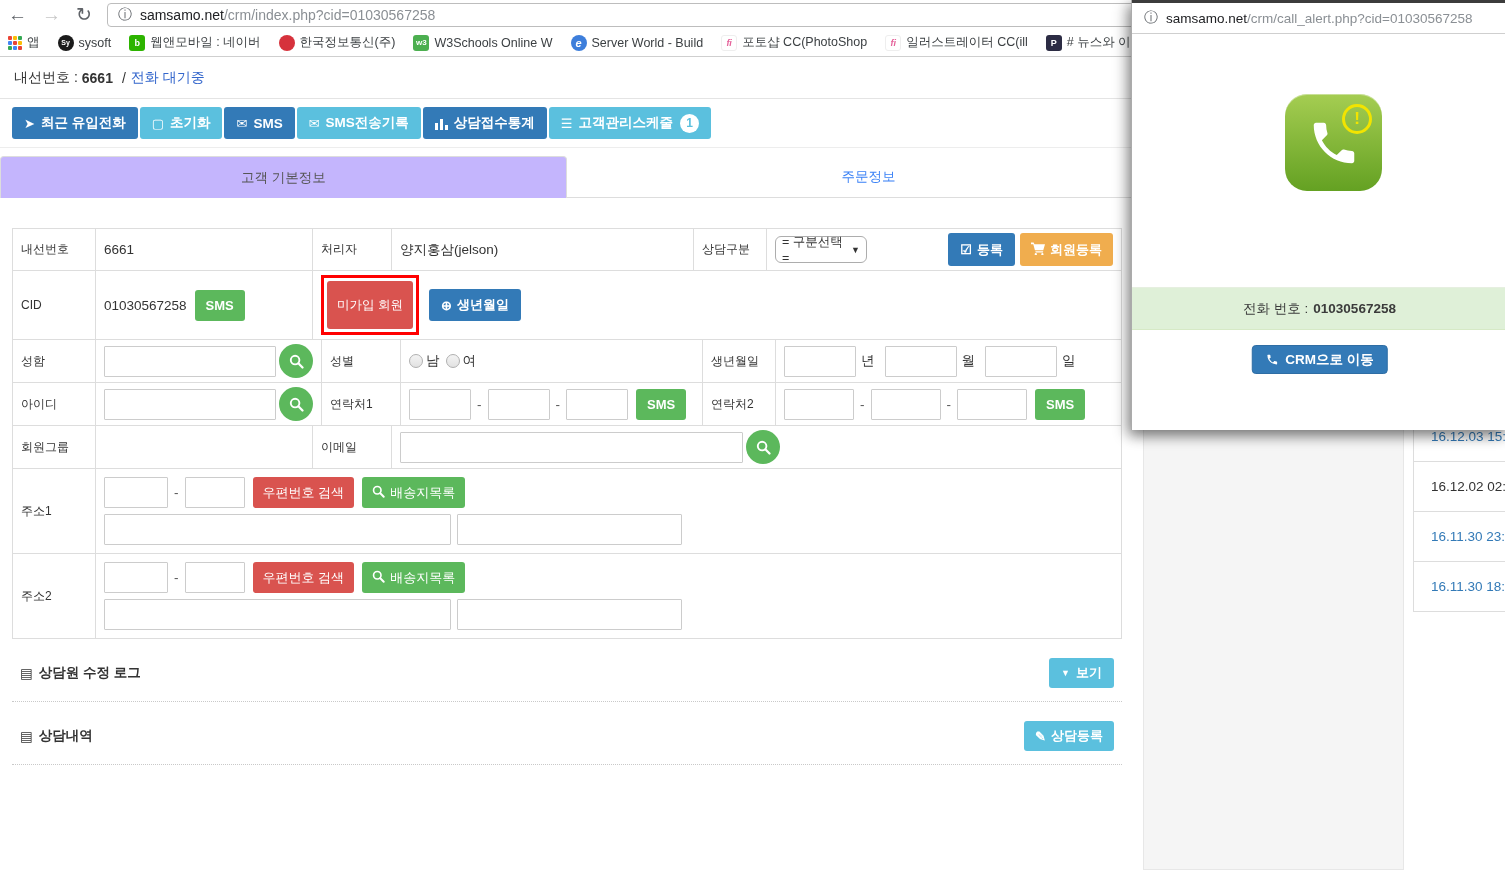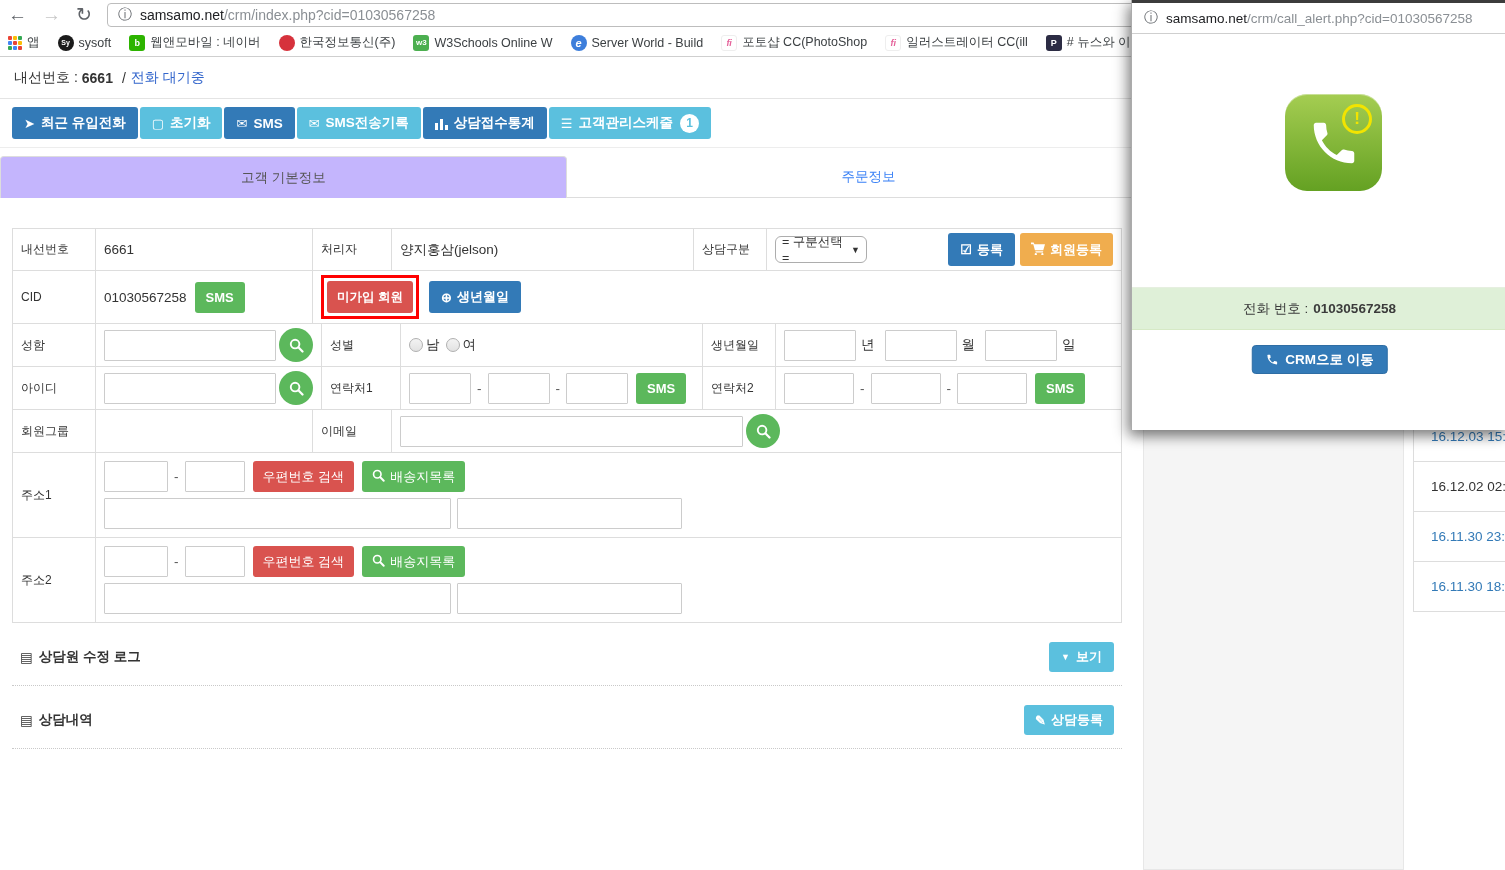--- a/index.html
+++ b/index.html
@@ -90,21 +90,21 @@
   .btn .ic { margin-right:5px; }
   .btn-green { background:#5cb85c; }
   .btn-blue { background:#337ab7; }
   .btn-red { background:#d9534f; }
   .btn-orange { background:#f0ad4e; }
   .btn-cyan { background:#5bc0de; }
   .btn-sms { height:31px; padding:0 11px; font-weight:bold; margin-left:8px; }
   .btn-reg { height:33px; padding:0 12px; font-weight:bold; }
   .btn-manual { height:33px; padding:0 11px; font-weight:bold; margin-left:5px; }
   .btn-member-reg { height:32px; padding:0 12px; font-weight:bold; margin-left:10px; }
-  .btn-nonmember { height:32px; padding:8px 10px; font-weight:bold; font-size:12.5px; }
+  .btn-nonmember { height:48px; padding:8px 10px; font-weight:normal; font-size:12.5px; }
   .btn-zip { height:31px; padding:0 10px; margin-left:8px; }
   .btn-deliv { height:31px; padding:0 10px; margin-left:8px;align-items:center; }
   .red-annotation { border:3px solid #f00; padding:3px; display:inline-flex; }
 
   .circle-search { width:34px; height:34px; border-radius:50%; background:#5cb85c; border:none;
                    display:inline-flex; align-items:center; justify-content:center; margin-left:3px; cursor:pointer; flex:0 0 auto; }
   .select-box { width:92px; height:27px; border:1px solid #adadad; border-radius:6px; background:#fff;
                 display:inline-flex; align-items:center; justify-content:space-between; padding:0 6px;
                 font-size:12.5px; color:#333; cursor:pointer; }
   .select-box .arr { font-size:9px; color:#333; margin-left:4px; }

